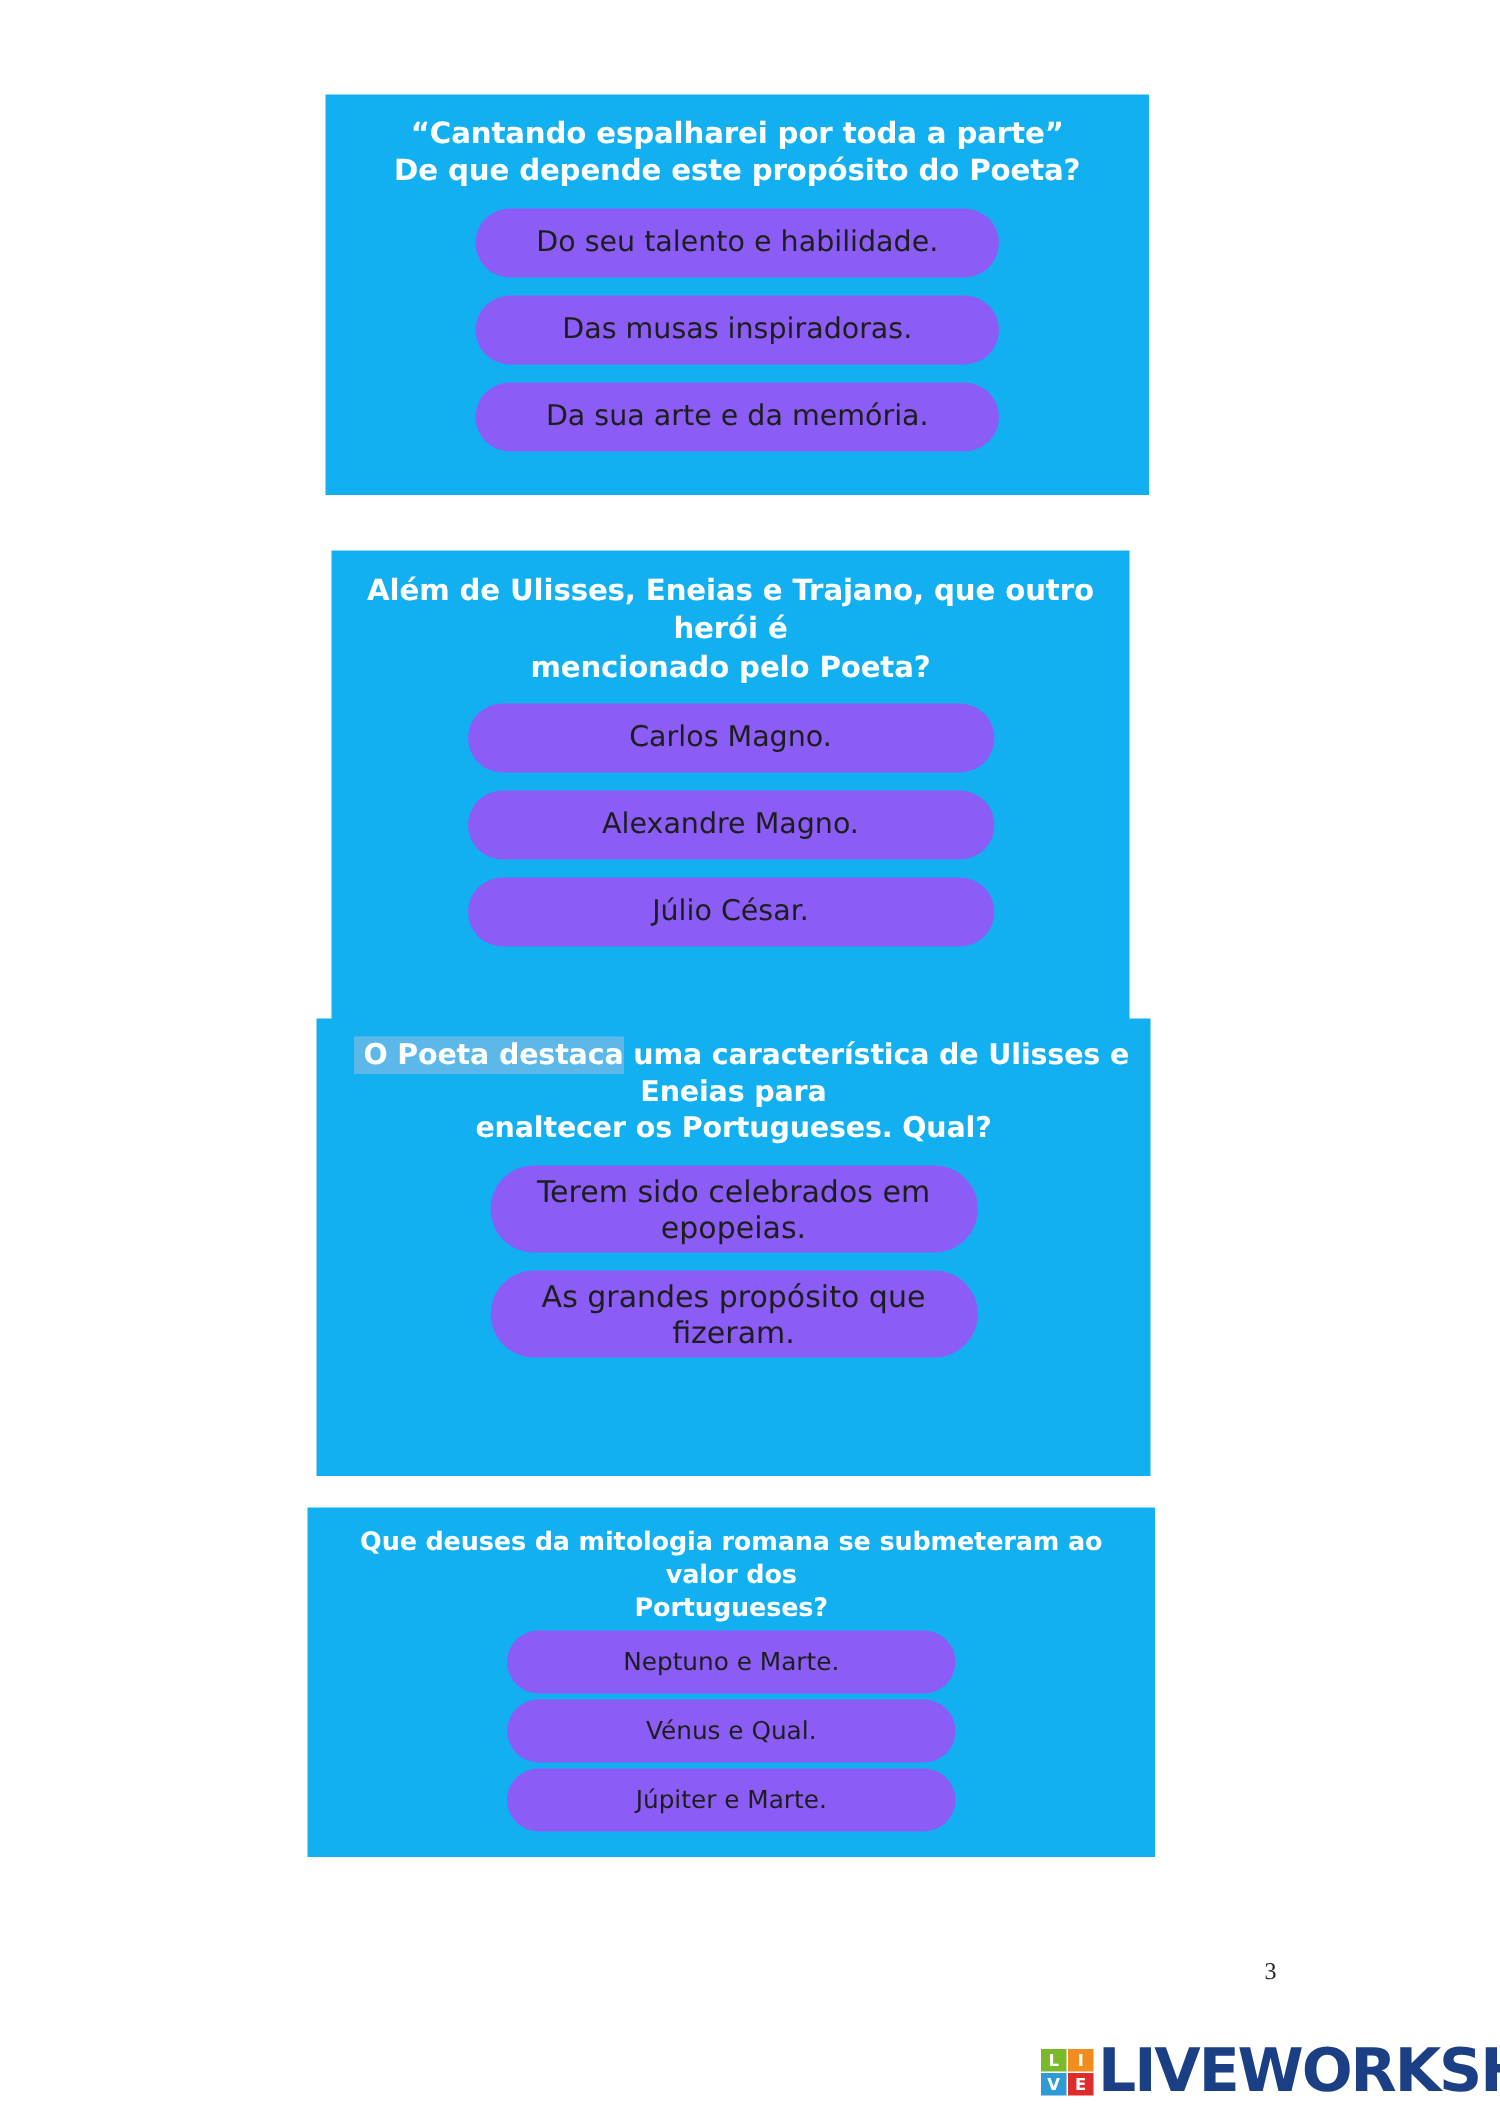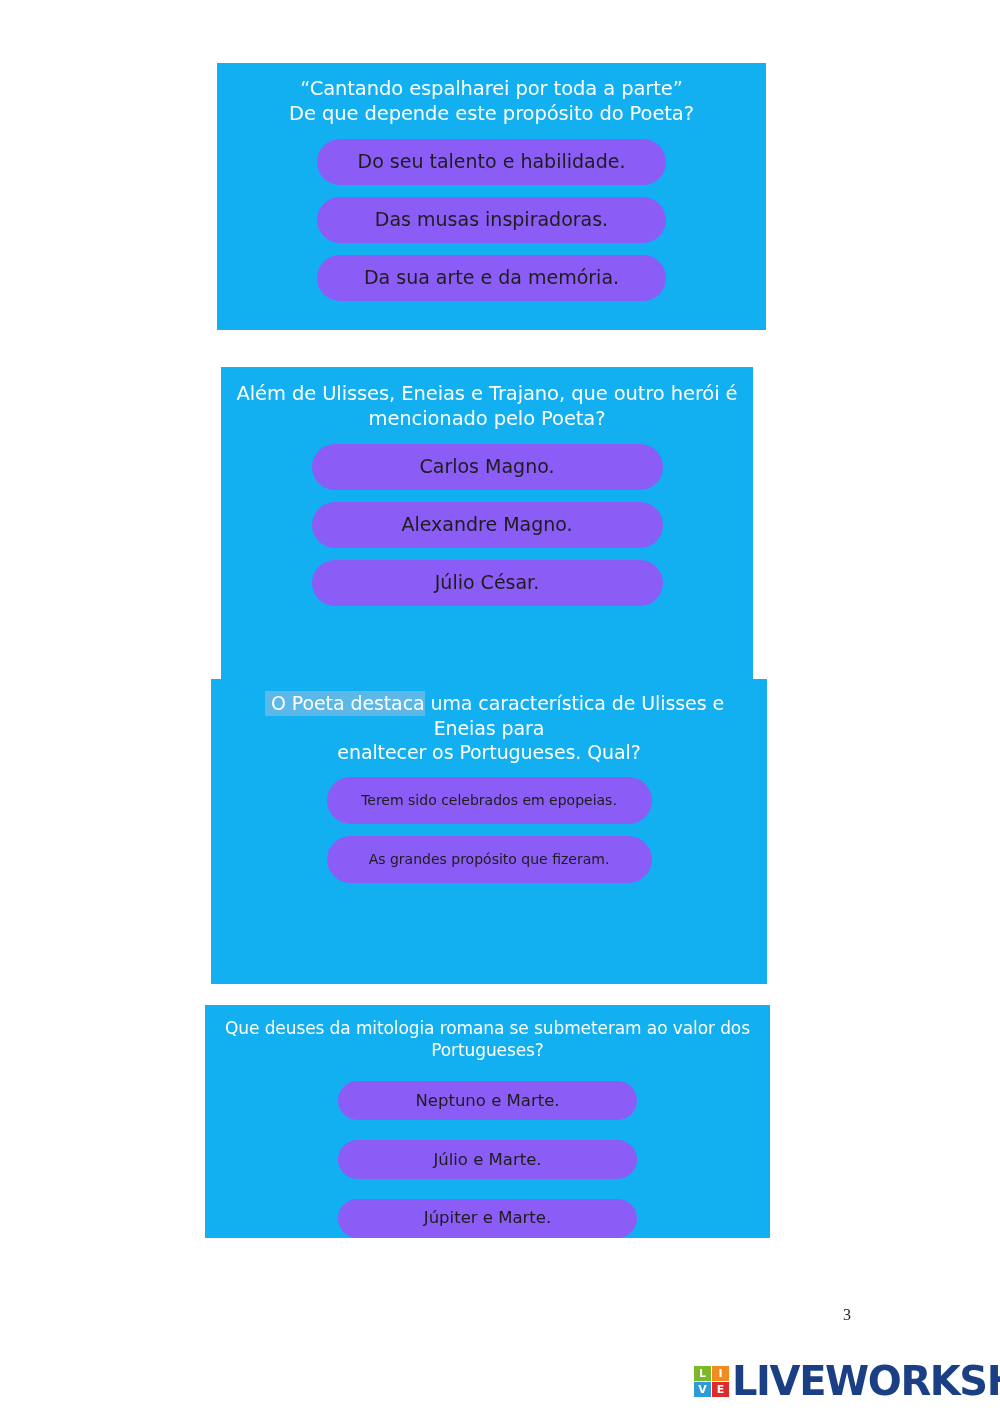--- a/index.html
+++ b/index.html
@@ -28,21 +28,21 @@
     box-sizing: border-box;
     display: flex;
     flex-direction: column;
     align-items: center;
   }
 
   .qtext {
     color: #ffffff;
     text-align: center;
     line-height: 1.30;
-    font-weight: 400;
+    font-weight: 700;
     letter-spacing: -0.1px;
     width: 100%;
     box-sizing: border-box;
   }
 
   .qtext .sel {
     background: #5cb8e8;
     color: #ffffff;
     padding: 1px 0 2px 0;
     box-shadow: -6px 0 0 #5cb8e8;
@@ -70,27 +70,27 @@
 
   
   #q2 { left: 221px; top: 367px; width: 532px; height: 325px; padding-top: 14px; }
   #q2 .qtext { font-size: 19.5px; padding: 0 14px; }
   #q2 .opt { width: 351px; height: 46px; font-size: 19px; margin-top: 12px; }
   #q2 .opt:first-of-type { margin-top: 22px; }
 
   
   #q3 { left: 211px; top: 679px; width: 556px; height: 305px; padding-top: 12px; }
   #q3 .qtext { font-size: 19px; padding: 0 10px; }
-  #q3 .opt { width: 325px; height: 47px; font-size: 14px; margin-top: 12px; }
+  #q3 .opt { width: 325px; height: 58px; font-size: 20px; margin-top: 12px; }
   #q3 .opt:first-of-type { margin-top: 19px; }
 
   
   #q4 { left: 205px; top: 1005px; width: 565px; height: 233px; padding-top: 12px; }
   #q4 .qtext { font-size: 17px; padding: 0 14px; }
-  #q4 .opt { width: 299px; height: 42px; font-size: 16.5px; margin-top: 20px; }
+  #q4 .opt { width: 299px; height: 42px; font-size: 16.5px; margin-top: 4px; }
   #q4 .opt:first-of-type { margin-top: 19px; }
 
   
   #page-number {
     position: absolute;
     left: 843px;
     top: 1306px;
     font-size: 16px;
     color: #231f20;
     font-family: "Liberation Serif", serif;
@@ -169,21 +169,21 @@
     <div class="opt">Terem sido celebrados em epopeias.</div>
     <div class="opt">As grandes propósito que fizeram.</div>
   </div>
 
   <div class="qblock" id="q4">
     <div class="qtext">
       <span>Que deuses da mitologia romana se submeteram ao valor dos</span><br>
       <span>Portugueses?</span>
     </div>
     <div class="opt">Neptuno e Marte.</div>
-    <div class="opt">Júlio e Marte.</div>
+    <div class="opt">Vénus e Qual.</div>
     <div class="opt">Júpiter e Marte.</div>
   </div>
 
   <div id="page-number">3</div>
 
   <div id="logo">
     <div id="logo-mark">
       <div class="tile-l">L</div>
       <div class="tile-i">I</div>
       <div class="tile-v">V</div>

